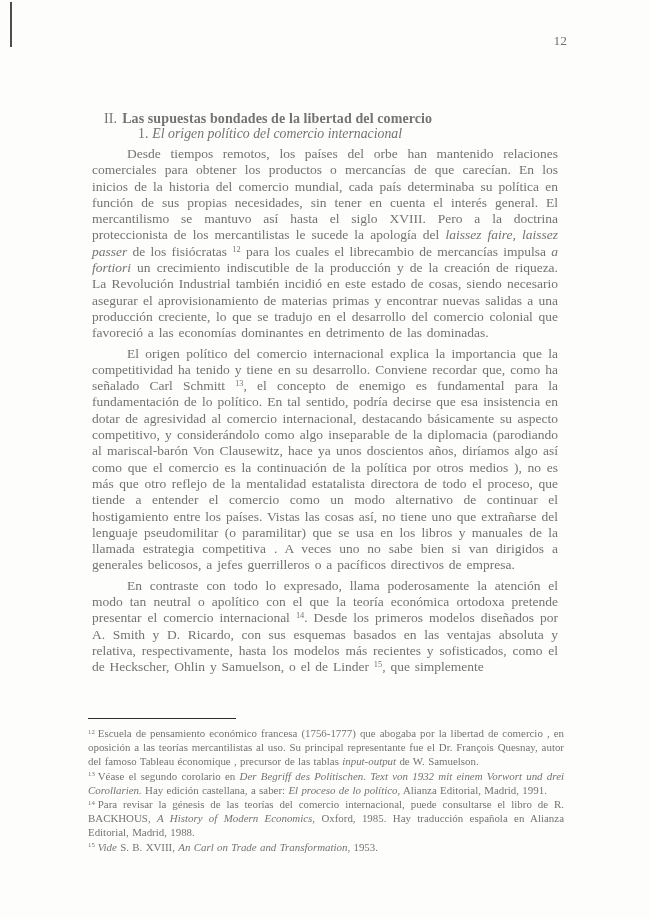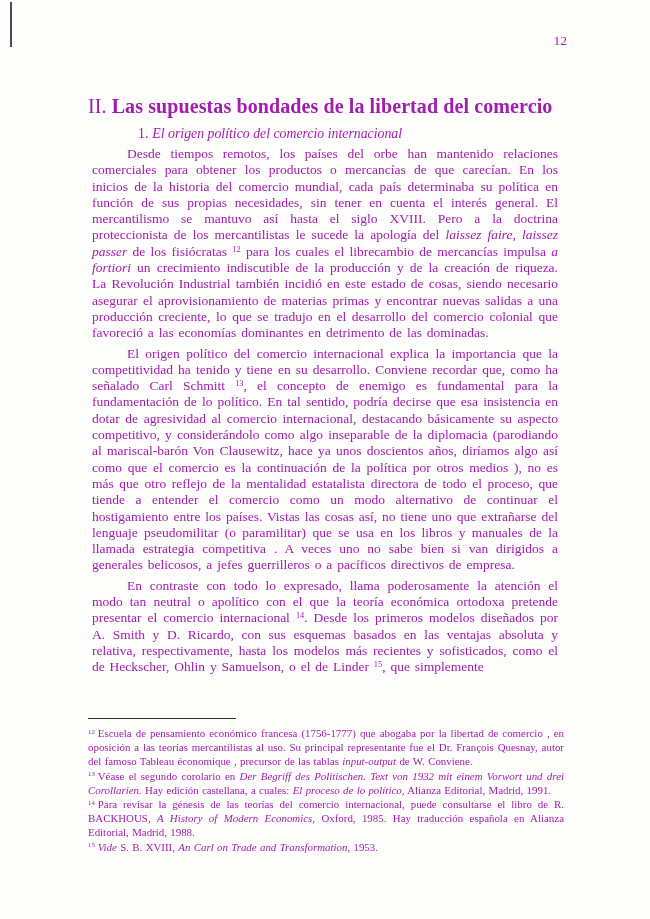--- a/index.html
+++ b/index.html
@@ -7,21 +7,21 @@
     margin: 0;
     padding: 0;
     background: #e8e8e6;
   }
   .page {
     position: relative;
     width: 650px;
     height: 919px;
     background: #fdfdfb;
     font-family: "Liberation Serif", serif;
-    color: #a21caf;
+    color: #737373;
     overflow: hidden;
     margin: 0 auto;
   }
   .scan-line {
     position: absolute;
     left: 10px;
     top: 2px;
     width: 2px;
     height: 45px;
     background: #4d4d4d;
@@ -30,22 +30,22 @@
     position: absolute;
     top: 33px;
     right: 83px;
     font-size: 13.5px;
   }
   .heading {
     position: absolute;
     top: 95px;
     left: 88px;
     right: 84px;
-    margin: 0;
-    font-size: 20px;
+    margin: 16px;
+    font-size: 14px;
     font-weight: normal;
     letter-spacing: 0.1px;
   }
   .heading .numeral { margin-right: 5px; }
   .heading .title { font-weight: bold; }
   .subheading {
     position: absolute;
     top: 126px;
     left: 138px;
     margin: 0;
@@ -111,19 +111,19 @@
 
   <div class="body-text" id="body-paragraphs">
       <p><span>Desde tiempos remotos, los países del orbe han mantenido relaciones comerciales para obtener los productos o mercancías de que carecían. En los inicios de la historia del comercio mundial, cada país determinaba su política en función de sus propias necesidades, sin tener en cuenta el interés general. El mercantilismo se mantuvo así hasta el siglo XVIII. Pero a la doctrina proteccionista de los mercantilistas le sucede la apología del </span><i>laissez faire, laissez passer</i><span> de los fisiócratas </span><sup class="sup">12</sup><span> para los cuales el librecambio de mercancías impulsa </span><i>a fortiori</i><span> un crecimiento indiscutible de la producción y de la creación de riqueza. La Revolución Industrial también incidió en este estado de cosas, siendo necesario asegurar el aprovisionamiento de materias primas y encontrar nuevas salidas a una producción creciente, lo que se tradujo en el desarrollo del comercio colonial que favoreció a las economías dominantes en detrimento de las dominadas.</span></p>
       <p><span>El origen político del comercio internacional explica la importancia que la competitividad ha tenido y tiene en su desarrollo. Conviene recordar que, como ha señalado Carl Schmitt </span><sup class="sup">13</sup><span>, el concepto de enemigo es fundamental para la fundamentación de lo político. En tal sentido, podría decirse que esa insistencia en dotar de agresividad al comercio internacional, destacando básicamente su aspecto competitivo, y considerándolo como algo inseparable de la diplomacia (parodiando al mariscal-barón Von Clausewitz, hace ya unos doscientos años, diríamos algo así como que el comercio es la continuación de la política por otros medios ), no es más que otro reflejo de la mentalidad estatalista directora de todo el proceso, que tiende a entender el comercio como un modo alternativo de continuar el hostigamiento entre los países. Vistas las cosas así, no tiene uno que extrañarse del lenguaje pseudomilitar (o paramilitar) que se usa en los libros y manuales de la llamada estrategia competitiva . A veces uno no sabe bien si van dirigidos a generales belicosos, a jefes guerrilleros o a pacíficos directivos de empresa.</span></p>
       <p><span>En contraste con todo lo expresado, llama poderosamente la atención el modo tan neutral o apolítico con el que la teoría económica ortodoxa pretende presentar el comercio internacional </span><sup class="sup">14</sup><span>. Desde los primeros modelos diseñados por A. Smith y D. Ricardo, con sus esquemas basados en las ventajas absoluta y relativa, respectivamente, hasta los modelos más recientes y sofisticados, como el de Heckscher, Ohlin y Samuelson, o el de Linder </span><sup class="sup">15</sup><span>, que simplemente</span></p>
     </div>
 
   <div class="footnote-sep"></div>
 
   <div class="footnotes" id="footnotes-list">
-      <p><sup class="sup fn-marker">12</sup><span>Escuela de pensamiento económico francesa (1756-1777) que abogaba por la libertad de comercio , en oposición a las teorías mercantilistas al uso. Su principal representante fue el Dr. François Quesnay, autor del famoso Tableau économique , precursor de las tablas </span><i>input-output</i><span> de W. Conviene.</span></p>
-      <p><sup class="sup fn-marker">13</sup><span>Véase el segundo corolario en </span><i>Der Begriff des Politischen. Text von 1932 mit einem Vorwort und drei Corollarien.</i><span> Hay edición castellana, a cuales: </span><i>El proceso de lo político</i><span>, Alianza Editorial, Madrid, 1991.</span></p>
+      <p><sup class="sup fn-marker">12</sup><span>Escuela de pensamiento económico francesa (1756-1777) que abogaba por la libertad de comercio , en oposición a las teorías mercantilistas al uso. Su principal representante fue el Dr. François Quesnay, autor del famoso Tableau économique , precursor de las tablas </span><i>input-output</i><span> de W. Samuelson.</span></p>
+      <p><sup class="sup fn-marker">13</sup><span>Véase el segundo corolario en </span><i>Der Begriff des Politischen. Text von 1932 mit einem Vorwort und drei Corollarien.</i><span> Hay edición castellana, a saber: </span><i>El proceso de lo político</i><span>, Alianza Editorial, Madrid, 1991.</span></p>
       <p><sup class="sup fn-marker">14</sup><span>Para revisar la génesis de las teorías del comercio internacional, puede consultarse el libro de R. BACKHOUS, </span><i>A History of Modern Economics,</i><span> Oxford, 1985. Hay traducción española en Alianza Editorial, Madrid, 1988.</span></p>
       <p><sup class="sup fn-marker">15</sup><i>Vide</i><span> S. B. XVIII, </span><i>An Carl on Trade and Transformation</i><span>, 1953.</span></p>
     </div>
 
 </div>
 
 </body></html>

